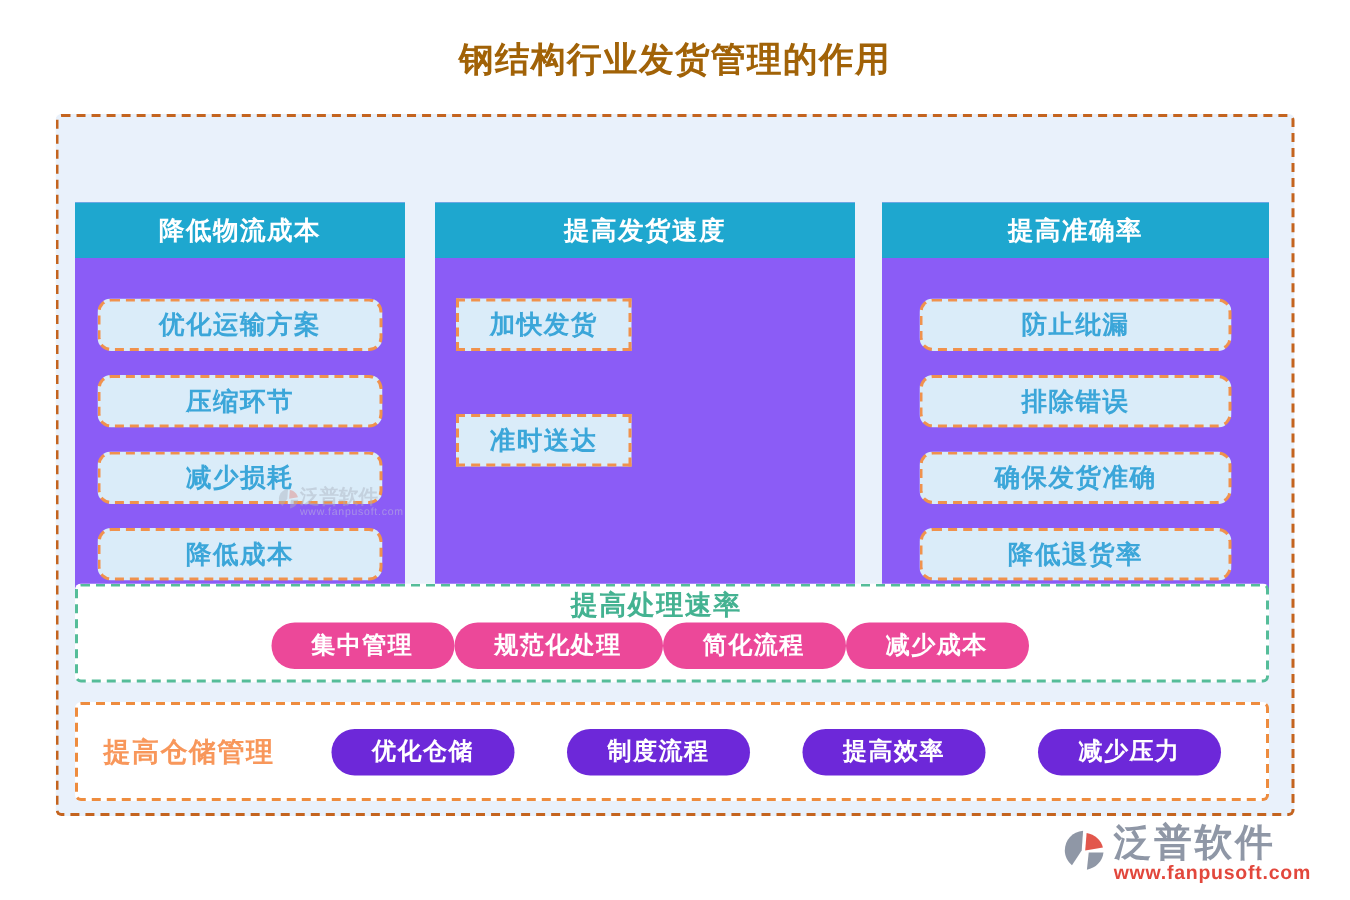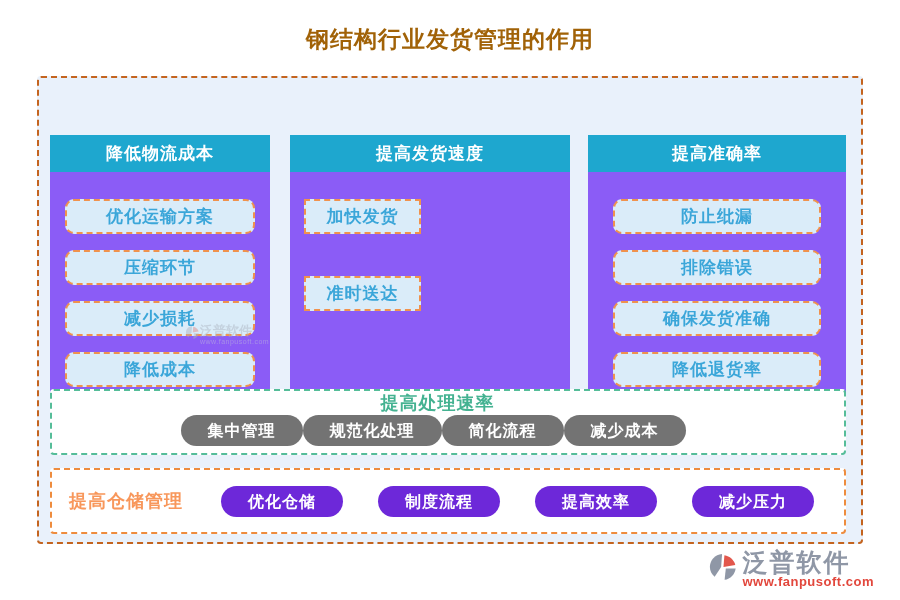--- a/index.html
+++ b/index.html
@@ -47,21 +47,21 @@
   .strip-orange{top:390px;border:2px dashed #ee8c3e;}
   .strip-label{font-size:18px;font-weight:bold;letter-spacing:1px;
     margin-left:17px;width:152px;flex:0 0 auto;}
   .strip-green .strip-label{color:#44b291;}
   .strip-orange .strip-label{color:#f8975b;}
   .pills{flex:1;display:flex;justify-content:space-between;margin-right:30px;}
   .pill{
     height:31px;line-height:31px;border-radius:16px;padding:0 27px;
     color:#ffffff;font-weight:bold;font-size:16px;letter-spacing:1px;
   }
-  .strip-green .pill{background:#737373;}
+  .strip-green .pill{background:#ec4899;}
   .strip-orange .pill{background:#6d28d9;text-align:right;}
   
   .watermark{
     position:absolute;left:146px;top:246px;display:flex;align-items:flex-start;
     opacity:0.45;pointer-events:none;
   }
   .watermark svg{width:15px;height:15px;margin-top:1px;}
   .wm-text{font-size:13px;font-weight:bold;color:#aab2bf;line-height:14px;}
   .wm-url{font-size:7px;color:#c7cdd6;letter-spacing:0.5px;}
   

